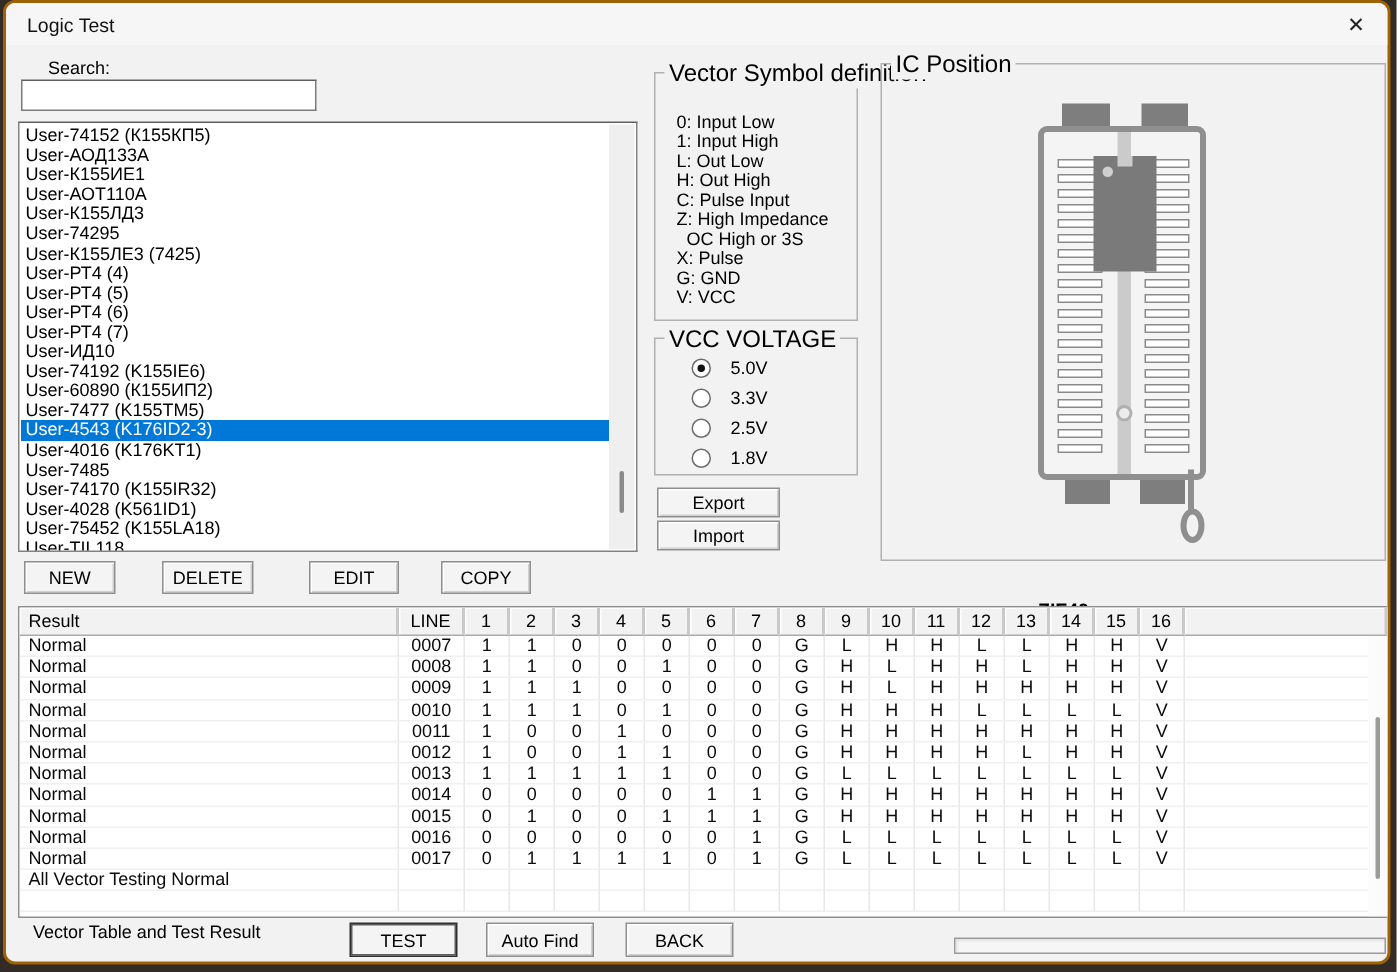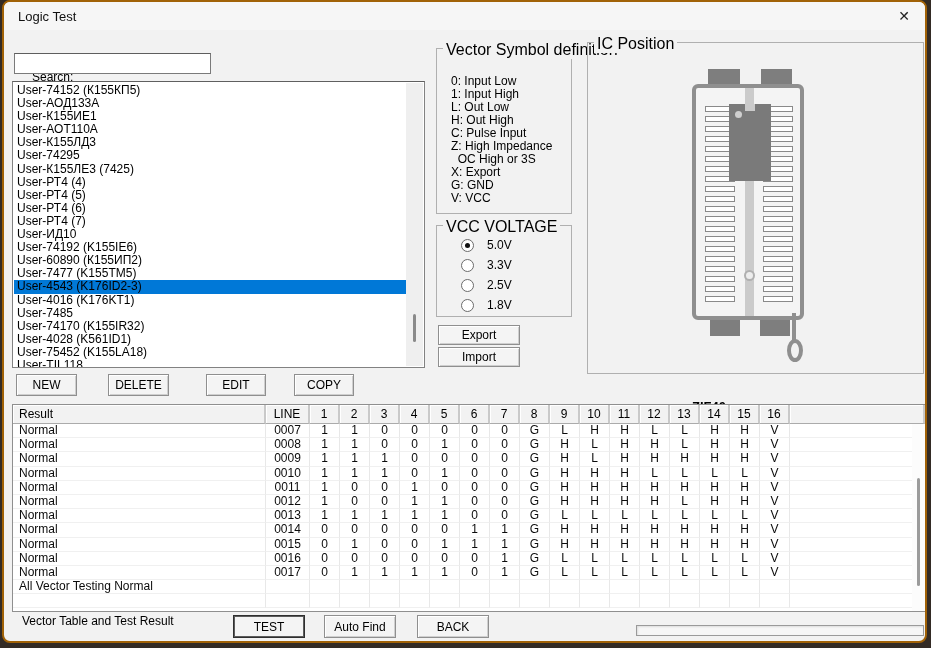--- a/index.html
+++ b/index.html
@@ -19,37 +19,37 @@
   .titlebar {
     position: absolute; left: 0; top: 0; right: 0; height: 28px;
     background: #f6f6f6; display: flex; align-items: center; padding-left: 14px;
   }
   .title { font-size: 13px; color: #111; }
   .close {
     position: absolute; right: 10px; top: 3px; width: 22px; height: 22px;
     display: flex; align-items: center; justify-content: center;
     font-size: 14px; color: #222; cursor: default;
   }
-  .search-label { position: absolute; left: 28px; top: 36px; font-size: 12px; margin-top: 32px; }
+  .search-label { position: absolute; left: 28px; top: 36px; font-size: 12px; }
   .search-input {
     position: absolute; left: 10px; top: 51px; width: 197px; height: 21px;
     border: 1px solid #7a7a7a; border-top-color: #5e5e5e; background: #fff;
     font-family: "Liberation Sans", sans-serif; font-size: 12px; padding: 0 3px;
   }
   .listbox {
     position: absolute; left: 8px; top: 79px; width: 413px; height: 287px;
     background: #fff; border: 1px solid #828282; border-top-color: #5f5f5f;
     overflow: hidden;
   }
   .list-items { position: absolute; left: 1px; top: 2px; right: 18px; }
   .list-item {
     height: 13.1px; line-height: 13.1px; font-size: 12px; padding-left: 3px;
     white-space: nowrap; overflow: hidden;
   }
-  .list-item.selected { background: #0078d7; color: #000000; }
+  .list-item.selected { background: #0078d7; color: #ffffff; }
   .list-scroll {
     position: absolute; top: 1px; right: 1px; bottom: 1px; width: 17px;
     background: #efefef;
   }
   .list-scroll .thumb {
     position: absolute; left: 7px; top: 231px; width: 3px; height: 28px;
     background: #8a8a8a; border-radius: 2px;
   }
   .btn {
     position: absolute; background: #f4f4f4; border: 1px solid #8f8f8f;
@@ -172,21 +172,21 @@
     </div>
   </div>
 
   <div class="btn" style="left:12px; top:372px; width:61px; height:22px;">NEW</div>
   <div class="btn" style="left:104px; top:372px; width:61px; height:22px;">DELETE</div>
   <div class="btn" style="left:202px; top:372px; width:60px; height:22px;">EDIT</div>
   <div class="btn" style="left:290px; top:372px; width:60px; height:22px;">COPY</div>
 
   <div class="group" style="left:432px; top:46px; width:136px; height:166px;">
     <span class="group-label">Vector Symbol definition</span>
-    <div class="vsd-lines"><div>0: Input Low</div><div>1: Input High</div><div>L: Out Low</div><div>H: Out High</div><div>C: Pulse Input</div><div>Z: High Impedance</div><div>  OC High or 3S</div><div>X: Export</div><div>G: GND</div><div>V: VCC</div></div>
+    <div class="vsd-lines"><div>0: Input Low</div><div>1: Input High</div><div>L: Out Low</div><div>H: Out High</div><div>C: Pulse Input</div><div>Z: High Impedance</div><div>  OC High or 3S</div><div>X: Pulse</div><div>G: GND</div><div>V: VCC</div></div>
   </div>
 
   <div class="group" style="left:432px; top:223px; width:136px; height:92px;">
     <span class="group-label">VCC VOLTAGE</span>
     <div class="vcc-rows">
         <div class="vcc-row">
           <span class="radio checked"></span>
           <span>5.0V</span>
         </div>
         <div class="vcc-row">

